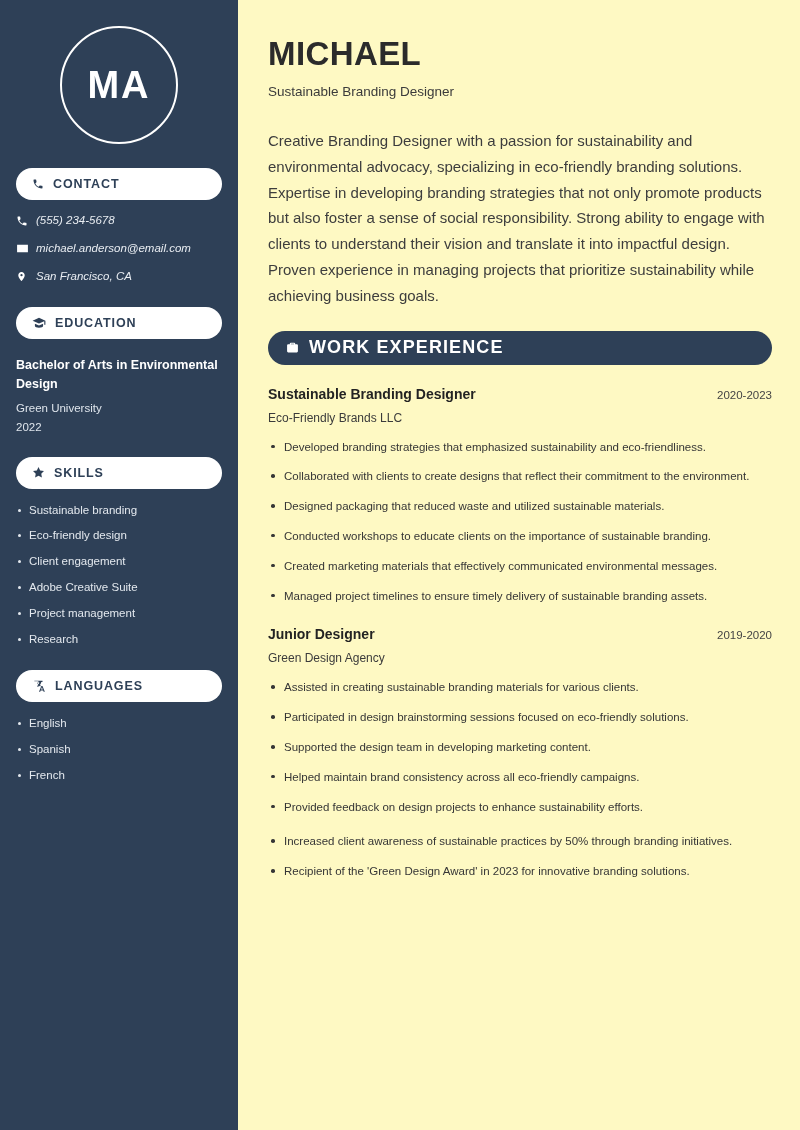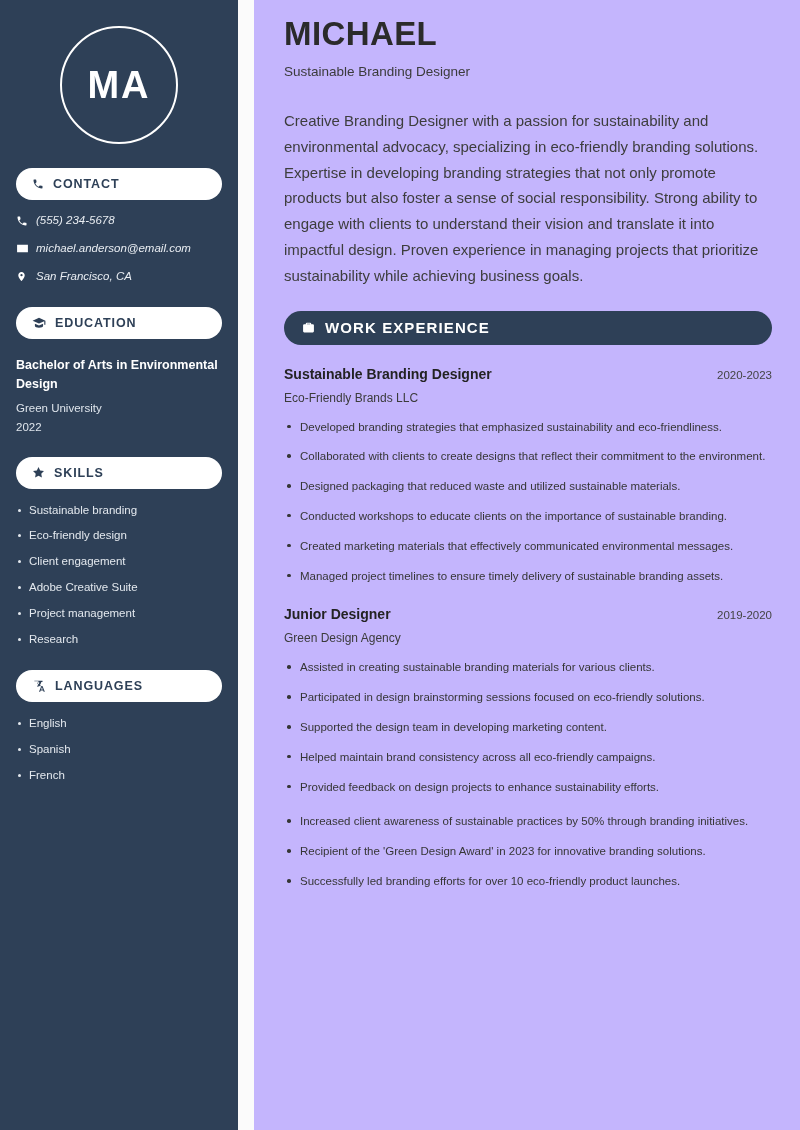--- a/index.html
+++ b/index.html
@@ -118,23 +118,22 @@
     left: 2px;
     top: 5px;
     width: 3px;
     height: 3px;
     border-radius: 50%;
     background: #e3e8ee;
   }
   
   .main {
     flex: 1;
-    padding: 16px 28px 0 30px;
-    background: #c4b5fd;
-    margin-left: 16px;
+    padding: 36px 28px 0 30px;
+    background: #fef9c3;
   }
   .name {
     font-size: 33px;
     font-weight: bold;
     color: #2b2b2b;
     line-height: 1.12;
     letter-spacing: 0.4px;
   }
   .role {
     font-size: 13.5px;
@@ -150,21 +149,21 @@
   }
   .bar {
     margin-top: 22px;
     background: #2e4057;
     color: #ffffff;
     border-radius: 20px;
     height: 34px;
     display: flex;
     align-items: center;
     padding: 0 18px;
-    font-size: 15px;
+    font-size: 18px;
     font-weight: bold;
     letter-spacing: 1.1px;
   }
   .bar .bicon {
     margin-right: 10px;
     display: inline-flex;
     align-items: center;
     font-size: 13px;
   }
   .job-head {
@@ -355,18 +354,17 @@
         <li>Supported the design team in developing marketing content.</li>
         <li>Helped maintain brand consistency across all eco-friendly campaigns.</li>
         <li>Provided feedback on design projects to enhance sustainability efforts.</li>
       </ul>
     </div>
 
 
     <ul class="main-list" style="margin-top:17px;">
       <li>Increased client awareness of sustainable practices by 50% through branding initiatives.</li>
       <li>Recipient of the 'Green Design Award' in 2023 for innovative branding solutions.</li>
-      <li>Successfully led branding efforts for over 10 eco-friendly product launches.</li>
     </ul>
 
   </main>
 
 </div>
 
 </body></html>

